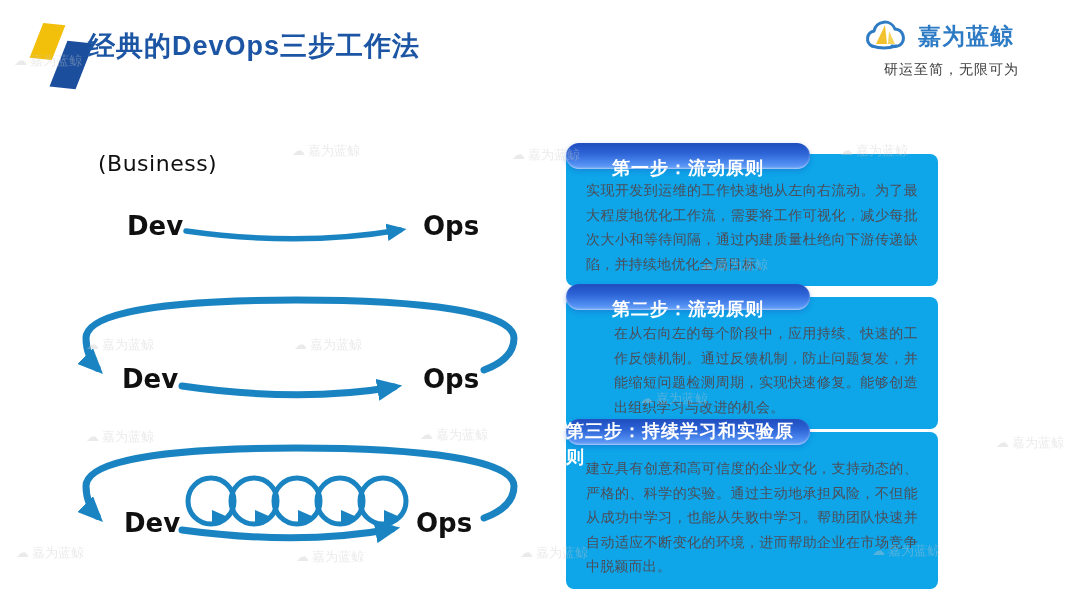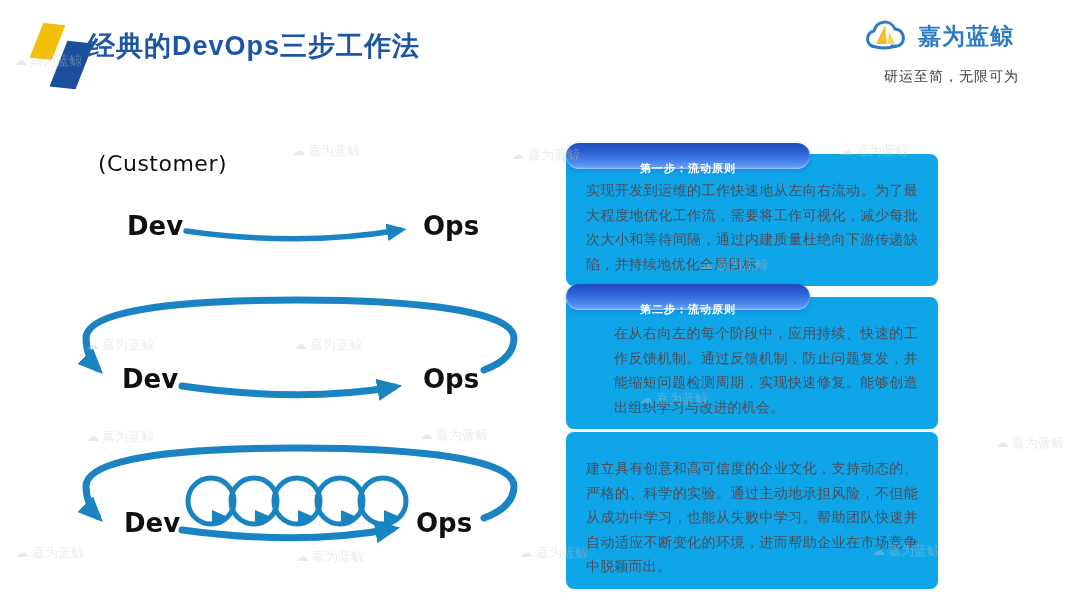--- a/index.html
+++ b/index.html
@@ -12,39 +12,39 @@
   .hdr-icon .flag-y{position:absolute;left:16px;top:12px;width:23px;height:35px;
     background:#f2bf0a;transform:skewX(-16deg) rotate(6deg);}
   .hdr-icon .flag-b{position:absolute;left:38px;top:30px;width:27px;height:46px;
     background:#1b4f9e;transform:skewX(-16deg) rotate(6deg);}
   .page-title{position:absolute;left:88px;top:28px;font-size:27px;font-weight:bold;
     color:#1b55a3;letter-spacing:1px;}
   
   .logo{position:absolute;right:18px;top:18px;width:200px;}
   .logo-row{display:flex;align-items:center;gap:8px;justify-content:flex-start;}
   .logo-name{font-size:23px;font-weight:bold;color:#2d7bc4;letter-spacing:1px;white-space:nowrap;}
-  .logo-tagline{margin-top:14px;margin-left:22px;font-size:14px;color:#3c3c3c;letter-spacing:1px;white-space:nowrap;}
+  .logo-tagline{margin-top:7px;margin-left:22px;font-size:14px;color:#3c3c3c;letter-spacing:1px;white-space:nowrap;}
   
   .wm{position:absolute;font-size:13px;color:#c9c9c9;opacity:.38;white-space:nowrap;
     pointer-events:none;z-index:4;}
   .wm i{font-style:normal;margin-right:3px;}
   
   .diagram-label{position:absolute;color:#101010;font-family:"DejaVu Sans",sans-serif;z-index:2;}
   .lbl-top{font-size:22px;font-weight:500;letter-spacing:.5px;}
   .lbl-node{font-size:26px;font-weight:600;}
   .diagram-svg{position:absolute;left:0;top:0;width:1080px;height:608px;z-index:1;}
   
   .panel{position:absolute;left:566px;width:372px;background:#0ea5e9;border-radius:8px;
     padding:24px 20px 10px 20px;box-sizing:border-box;z-index:2;}
   .panel-body{font-size:14px;line-height:24.5px;color:#4d4d57;text-align:justify;letter-spacing:.2px;}
   .pill{position:absolute;left:566px;width:244px;height:26px;border-radius:13px;z-index:3;
     background:linear-gradient(180deg,#1e4cbe 0%,#2d64d6 40%,#4e8bf0 78%,#69a3f6 100%);
     box-shadow:0 2px 5px rgba(30,80,190,.35), inset 0 -1px 2px rgba(255,255,255,.45);
     display:flex;align-items:center;justify-content:center;}
-  .pill-text{color:#ffffff;font-size:11px;font-weight:bold;letter-spacing:1px;line-height:26px;margin-top:24px;}
+  .pill-text{color:#ffffff;font-size:18px;font-weight:bold;letter-spacing:1px;line-height:26px;margin-top:24px;}
   .p1{top:154px;} .p2{top:297px;padding-left:48px;} .p3{top:432px;}
   .t1{top:143px;} .t2{top:284px;} .t3{top:419px;}
 </style>
 </head>
 <body>
 
 <div class="stage">
 
   <div class="hdr-icon">
     <div class="flag-y"></div>
@@ -104,21 +104,21 @@
     </g>
     <g fill="#1a84c2" stroke="none">
       <polygon points="212,510 212,524 228,517"></polygon>
       <polygon points="255,510 255,524 271,517"></polygon>
       <polygon points="298,510 298,524 314,517"></polygon>
       <polygon points="341,510 341,524 357,517"></polygon>
       <polygon points="384,510 384,524 400,517"></polygon>
     </g>
   </svg>
 
-  <div class="diagram-label lbl-top" style="left:98px;top:151px">(Customer)</div>
+  <div class="diagram-label lbl-top" style="left:98px;top:151px">(Business)</div>
   <div class="diagram-label lbl-node" style="left:127px;top:211px">Dev</div>
   <div class="diagram-label lbl-node" style="left:423px;top:211px">Ops</div>
   <div class="diagram-label lbl-node" style="left:122px;top:364px">Dev</div>
   <div class="diagram-label lbl-node" style="left:423px;top:364px">Ops</div>
   <div class="diagram-label lbl-node" style="left:124px;top:508px">Dev</div>
   <div class="diagram-label lbl-node" style="left:416px;top:508px">Ops</div>
 
   <div class="panel p1">
     <div class="panel-body">实现开发到运维的工作快速地从左向右流动。为了最大程度地优化工作流，需要将工作可视化，减少每批次大小和等待间隔，通过内建质量杜绝向下游传递缺陷，并持续地优化全局目标。</div>
   </div>
@@ -129,14 +129,17 @@
   <div class="panel p2">
     <div class="panel-body">在从右向左的每个阶段中，应用持续、快速的工作反馈机制。通过反馈机制，防止问题复发，并能缩短问题检测周期，实现快速修复。能够创造出组织学习与改进的机会。</div>
   </div>
   <div class="pill t2">
     <span class="pill-text">第二步：流动原则</span>
   </div>
 
   <div class="panel p3">
     <div class="panel-body">建立具有创意和高可信度的企业文化，支持动态的、严格的、科学的实验。通过主动地承担风险，不但能从成功中学习，也能从失败中学习。帮助团队快速并自动适应不断变化的环境，进而帮助企业在市场竞争中脱颖而出。</div>
   </div>
+  <div class="pill t3">
+    <span class="pill-text">第三步：持续学习和实验原则</span>
+  </div>
 
 </div>
 
 </body></html>

